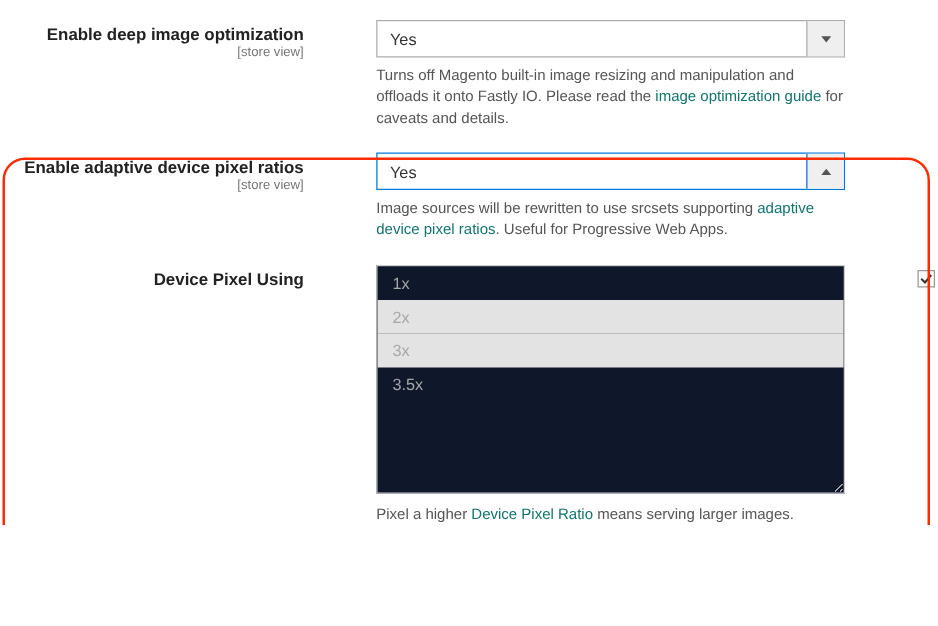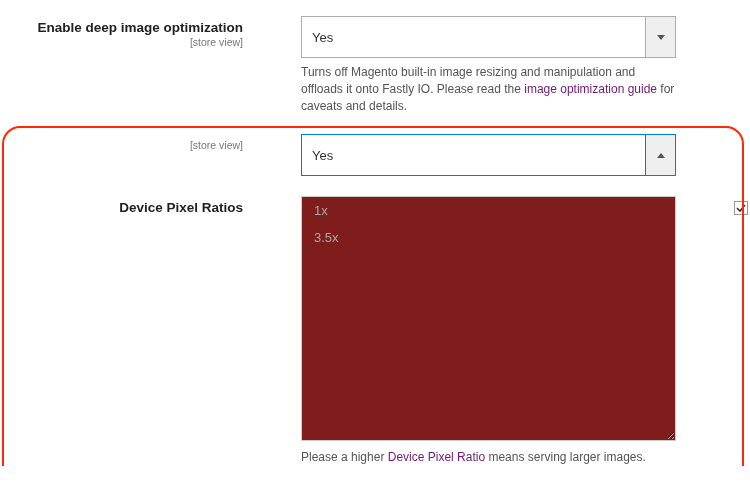--- a/index.html
+++ b/index.html
@@ -44,21 +44,21 @@
     padding-top: 2px;
   }
   .extra-col {
     padding: 6px 0 0 12px;
     white-space: nowrap;
   }
   .select {
     display: flex;
     align-items: stretch;
     width: 100%;
-    height: 42px;
+    height: 30px;
     border: 1px solid #adadad;
     background: #fff;
     cursor: pointer;
   }
   .select.blue { border: 1px solid #007bdb; }
   .select-text {
     flex: 1;
     padding: 0 10px;
     display: flex;
     align-items: center;
@@ -84,31 +84,31 @@
     border-left: 4px solid transparent;
     border-right: 4px solid transparent;
     border-bottom: 5px solid #555;
   }
   .help {
     font-size: 12px;
     color: #555;
     line-height: 1.4;
     margin-top: 6px;
   }
-  .help a, .link { color: #701a75; text-decoration: none; cursor: pointer; }
+  .help a, .link { color: #0f766e; text-decoration: none; cursor: pointer; }
   .highlight-box {
     position: absolute;
     border: 2px solid #ff2a00;
     border-radius: 18px;
     pointer-events: none;
   }
   .listbox {
     border: 1px solid #ccc;
-    background: #7f1d1d;
-    height: 245px;
+    background: #0f172a;
+    height: 183px;
     width: 100%;
     overflow: hidden;
     position: relative;
     resize: both;
   }
   .listbox-item {
     padding: 6px 12px;
     font-size: 13px;
     color: #a7a7a7;
     cursor: default;
@@ -157,45 +157,51 @@
       <div class="help">
         <span>Turns off Magento built-in image resizing and manipulation and offloads it onto Fastly IO. Please read the </span><a class="link">image optimization guide</a><span> for caveats and details.</span>
       </div>
     </div>
   </div>
 
   <div class="spacer"></div>
 
   <div class="row">
     <div class="label-col">
+      <div class="label-main">Enable adaptive device pixel ratios</div>
       <div class="label-sub">[store view]</div>
     </div>
     <div class="control-col">
       <div class="select blue">
         <div class="select-text">Yes</div>
         <div class="select-arrow">
             <div class="tri-up"></div>
           </div>
       </div>
+      <div class="help">
+        <span>Image sources will be rewritten to use srcsets supporting </span><a class="link">adaptive device pixel ratios</a><span>. Useful for Progressive Web Apps.</span>
+      </div>
     </div>
   </div>
 
   <div class="spacer"></div>
 
   <div class="row">
     <div class="label-col">
-      <div class="label-main">Device Pixel Ratios</div>
+      <div class="label-main">Device Pixel Using</div>
     </div>
     <div class="control-col">
       <div class="listbox" id="dpr-listbox">
           <div class="listbox-item">1x</div>
+          <div class="listbox-item sel">2x</div>
+          <div class="listbox-item sel">3x</div>
           <div class="listbox-item">3.5x</div>
         </div>
       <div class="help" style="margin-top:8px;">
-        <span>Please a higher </span><a class="link">Device Pixel Ratio</a><span> means serving larger images.</span>
+        <span>Pixel a higher </span><a class="link">Device Pixel Ratio</a><span> means serving larger images.</span>
       </div>
     </div>
     <div class="extra-col">
       <label class="checkbox-wrap">
         <span class="cbox">
           <svg viewBox="0 0 10 10">
               <path d="M1 5 L4 8 L9 2" stroke="#333" stroke-width="1.6" fill="none"></path>
             </svg>
         </span>
         <span>Use system value</span>

